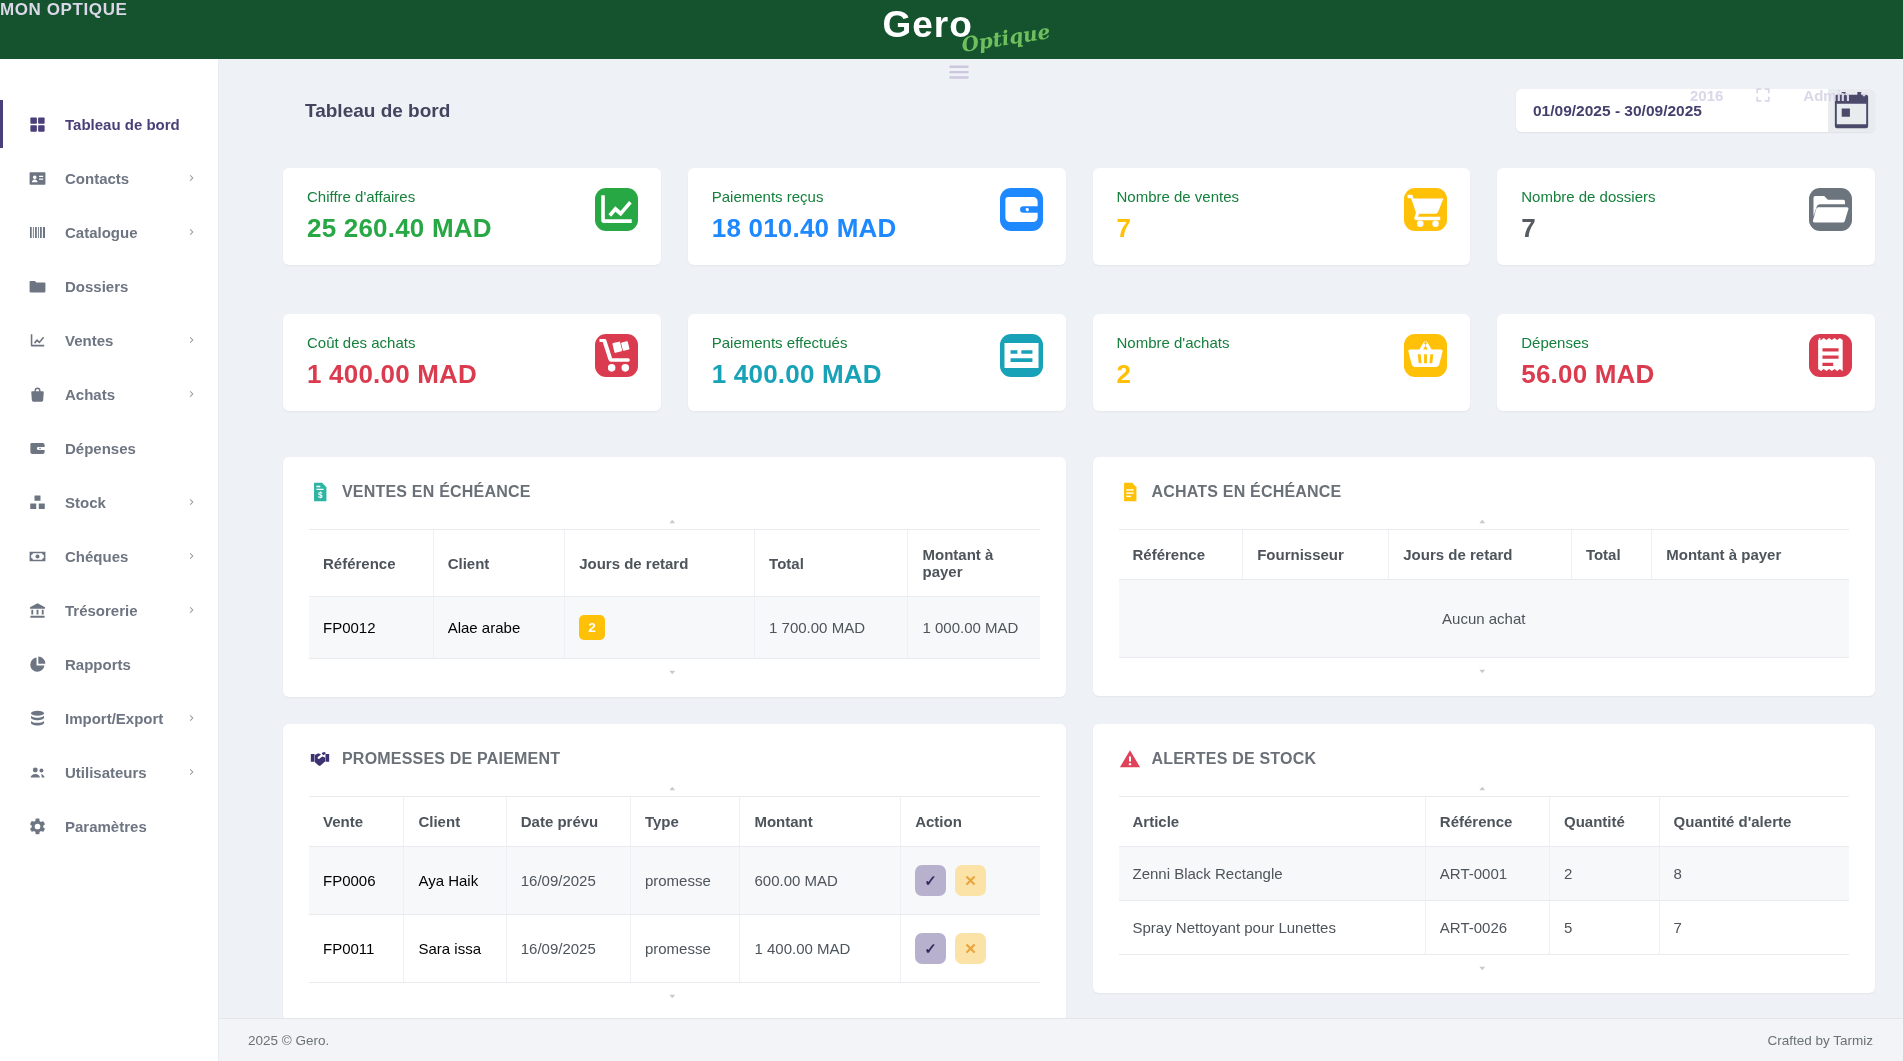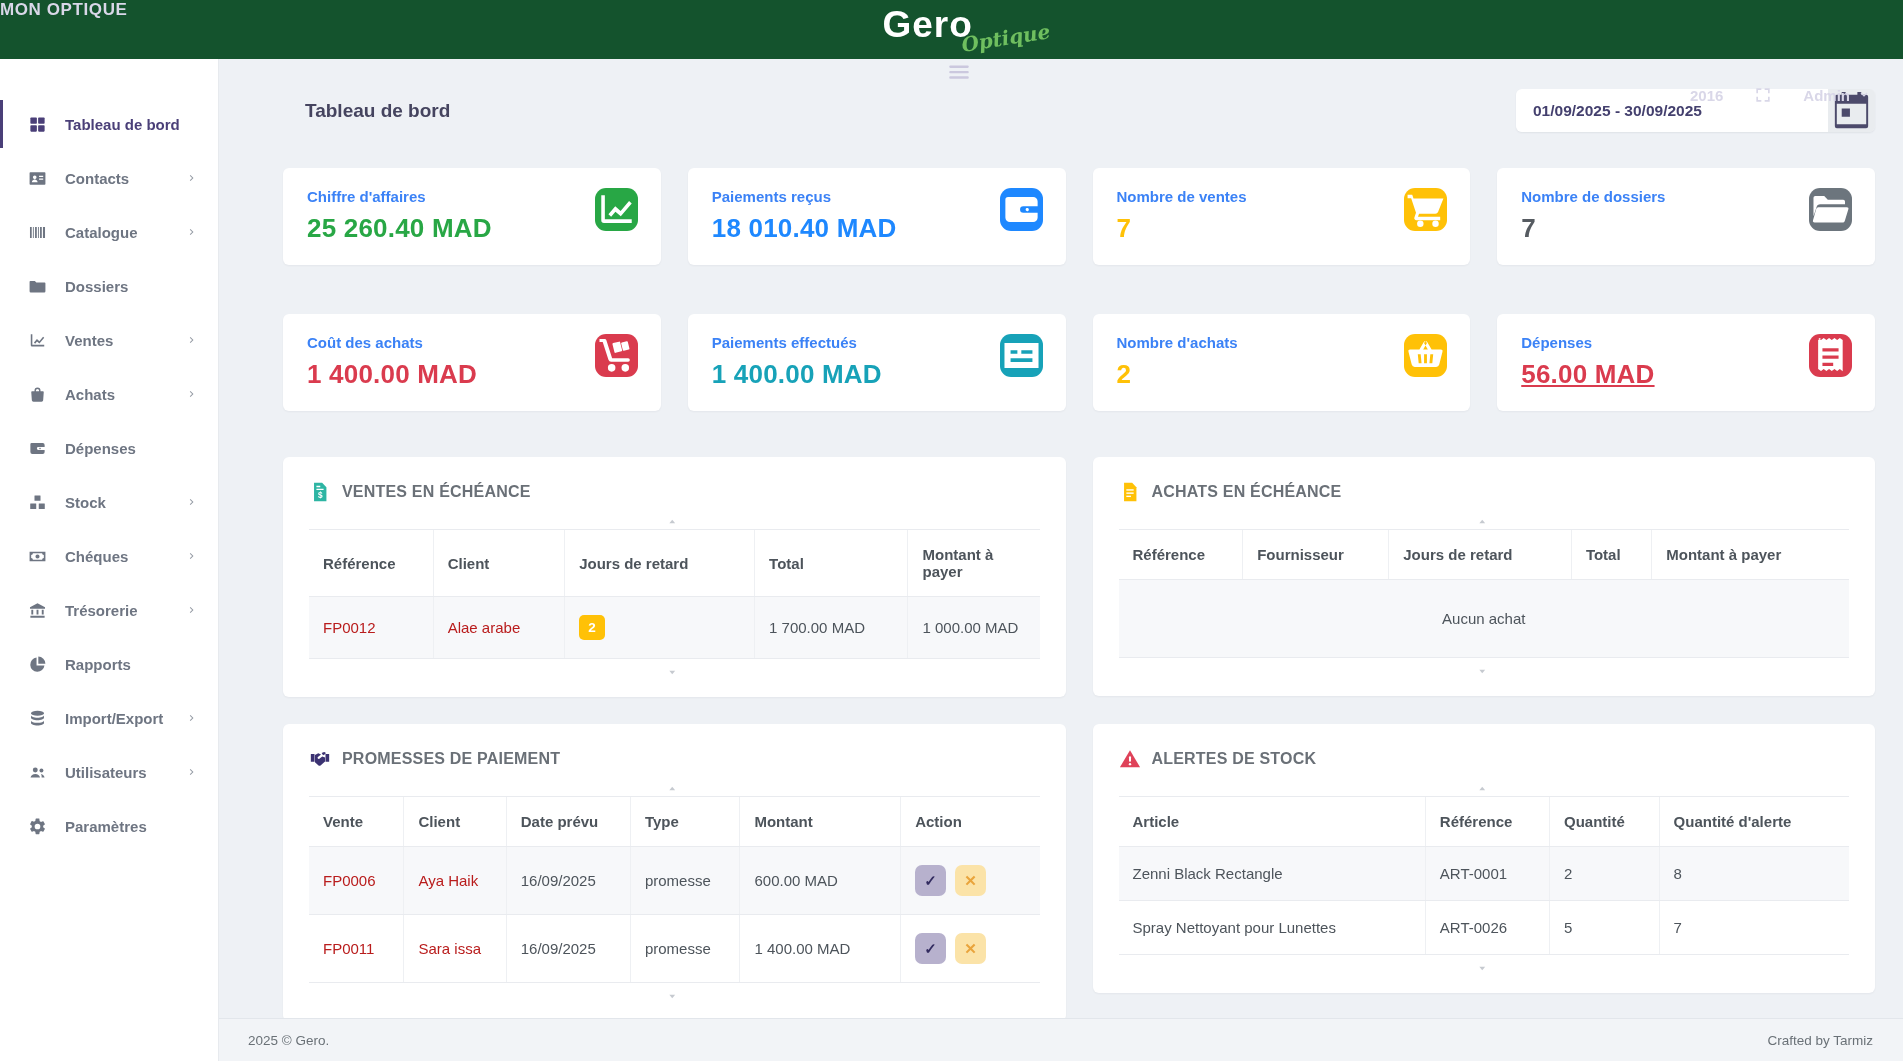--- a/index.html
+++ b/index.html
@@ -35,41 +35,41 @@
 
   .page-head { display:flex; justify-content:space-between; align-items:center; margin-bottom:36px; }
   .page-title { font-size:19px; font-weight:700; color:#45445f; margin-left:22px; }
   .date-control { display:flex; height:43px; border-radius:6px; overflow:hidden; box-shadow:0 1px 2px rgba(33,40,50,.07); cursor:pointer; }
   .date-input { width:312px; background:#fff; display:flex; align-items:center; padding-left:17px; font-size:15.5px; font-weight:600; color:#44406e; }
   .date-addon { width:47px; background:#e9ecef; display:flex; align-items:center; justify-content:center; color:#4c4a6b; }
   .date-addon svg { width:17px; height:17px; }
 
   .stats-grid { display:grid; grid-template-columns:repeat(4,1fr); column-gap:27px; row-gap:49px; margin-bottom:46px; }
   .stat-card { background:#fff; border-radius:6px; height:97px; padding:20px 24px; position:relative; box-shadow:0 1px 2px rgba(33,40,50,.05); }
-  .stat-label { font-size:15px; font-weight:700; color:#3b82f6; }
+  .stat-label { font-size:15px; font-weight:400; color:#15803d; }
   .stat-value { margin-top:8px; font-size:26px; font-weight:800; letter-spacing:.2px; }
   .stat-icon { position:absolute; top:20px; right:23px; width:43px; height:43px; border-radius:11px; display:flex; align-items:center; justify-content:center; color:#fff; }
   .stat-icon svg { width:23px; height:23px; }
 
   .panels { display:grid; grid-template-columns:1fr 1fr; column-gap:27px; row-gap:27px; align-items:start; padding-bottom:28px; }
   .panel { background:#fff; border-radius:6px; padding:24px 26px 16px; box-shadow:0 1px 2px rgba(33,40,50,.05); }
   .panel-head { display:flex; align-items:center; gap:11px; }
   .panel-icon { width:22px; height:22px; flex:0 0 auto; }
   .panel-icon svg { width:100%; height:100%; display:block; }
   .panel-title { font-size:16px; font-weight:800; color:#6a7077; letter-spacing:.2px; }
   .scroll-hint { display:flex; justify-content:flex-end; padding-right:4px; height:14px; margin-top:12px; color:#c6cad0; cursor:pointer; }
   .scroll-hint svg { width:11px; height:11px; }
   .scroll-hint.down { margin-top:6px; margin-bottom:2px; }
 
   table { width:100%; border-collapse:collapse; }
   thead th { text-align:left; font-size:15px; font-weight:700; color:#4d545b; padding:16px 14px; border-top:1px solid #e9ebef; border-bottom:1px solid #e9ebef; }
   tbody td { font-size:15px; color:#4d545b; padding:18px 14px; border-bottom:1px solid #e9ebef; }
   thead th + th, tbody td + td { border-left:1px solid #eef0f3; }
   tbody tr:nth-child(odd) { background:#f7f8fa; }
-  .cell-link { color:#b91c1c; cursor:pointer; }
+  .cell-link { color:#000000; cursor:pointer; }
   .badge-warn { display:inline-block; background:#ffc107; color:#fff; font-weight:800; font-size:13.5px; padding:5px 9px; border-radius:5px; }
   .act-btn { width:31px; height:31px; border-radius:7px; border:none; font-size:15px; font-weight:800; cursor:pointer; display:inline-flex; align-items:center; justify-content:center; vertical-align:middle; }
   .act-confirm { background:#b7b1cd; color:#322b5f; margin-right:9px; }
   .act-cancel { background:#fbe3a8; color:#e9a43c; }
   .empty-cell { text-align:center; padding:30px 14px; }
 
   .footer { height:43px; background:#f2f4f7; border-top:1px solid #e2e6eb; display:flex; align-items:center; justify-content:space-between; padding:0 30px; font-size:13.5px; color:#6a7177; }
 </style>
 </head>
 <body>
@@ -361,21 +361,21 @@
           <div class="stat-label">Nombre d'achats</div>
           <div class="stat-value" style="color: rgb(255, 193, 7);">2</div>
           <div class="stat-icon" style="background: rgb(255, 193, 7);">
             <svg viewBox="0 0 24 24" fill="currentColor" xmlns="http://www.w3.org/2000/svg" style="width:100%;height:100%;display:block">
               <path fill-rule="evenodd" d="M8.6 8.6l2.7-4.6 1.6.9-2.2 3.7h2.6l-2.2-3.7 1.6-.9 2.7 4.6h5.1a1 1 0 0 1 .97 1.24l-1.8 7.2a1.8 1.8 0 0 1-1.75 1.36H6.05a1.8 1.8 0 0 1-1.75-1.36l-1.8-7.2A1 1 0 0 1 3.5 8.6h5.1zm-.9 2.7l.5 5h1.6l-.5-5H7.7zm3.5 0v5h1.6v-5h-1.6zm5.1 0l-.5 5h-1.6l.5-5h1.6z"></path>
             </svg>
           </div>
         </div>
         <div class="stat-card">
           <div class="stat-label">Dépenses</div>
-          <div class="stat-value" style="color: rgb(218, 59, 78); text-decoration: underline;">56.00 MAD</div>
+          <div class="stat-value" style="color: rgb(218, 59, 78);">56.00 MAD</div>
           <div class="stat-icon" style="background: rgb(218, 59, 78);">
             <svg viewBox="0 0 24 24" fill="currentColor" xmlns="http://www.w3.org/2000/svg" style="width:100%;height:100%;display:block">
               <path fill-rule="evenodd" d="M5.2 2.2l1.5 1.1 1.5-1.1 1.5 1.1 1.5-1.1 1.5 1.1 1.5-1.1 1.5 1.1 1.5-1.1 1.6 1.2v17.4l-1.6-1.2-1.5 1.1-1.5-1.1-1.5 1.1-1.5-1.1-1.5 1.1-1.5-1.1-1.5 1.1-1.6-1.2V3.4l1.6-1.2zM7.5 8h9v1.8h-9V8zm0 4h9v1.8h-9V12zm0 4h6v1.8h-6V16z"></path>
             </svg>
           </div>
         </div>
       </div>
 
     <div class="panels">
 

